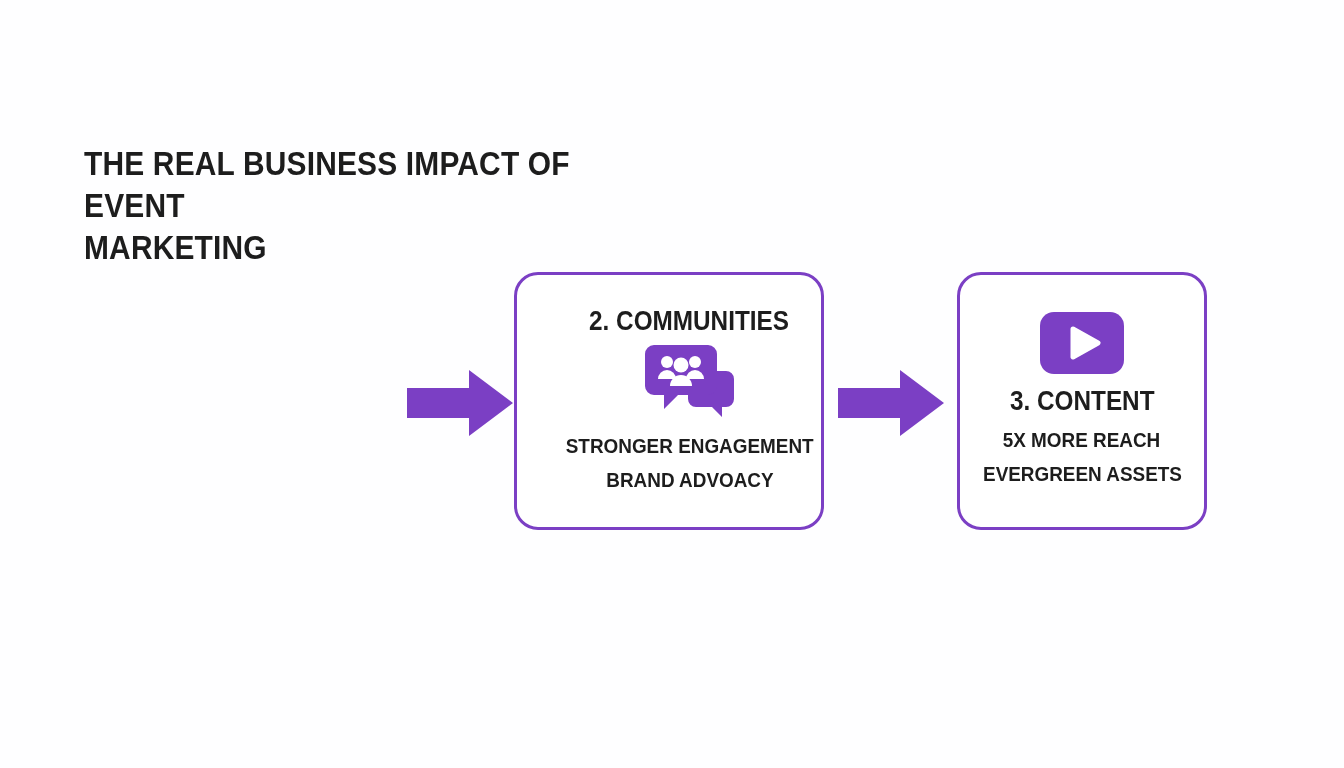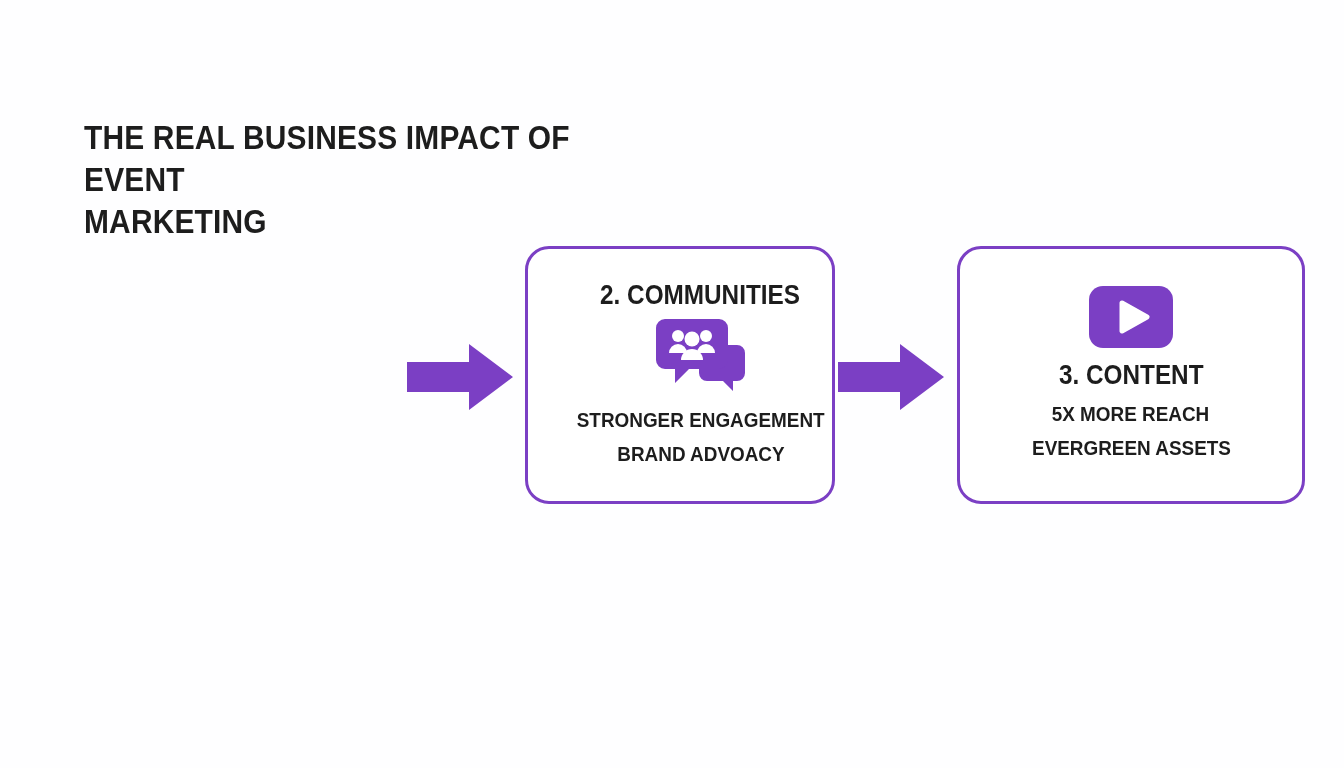--- a/index.html
+++ b/index.html
@@ -11,20 +11,21 @@
     height: 768px;
     background: #fefeff;
     font-family: "Liberation Sans", sans-serif;
     overflow: hidden;
     position: relative;
   }
 
   #slide {
     position: absolute;
     inset: 0;
+    margin-top: 26px;
   }
 
   
   #title {
     position: absolute;
     left: 84px;
     top: 116px;
     width: 640px;
     font-family: "Liberation Sans", sans-serif;
     font-weight: 700;
@@ -46,22 +47,22 @@
     box-sizing: border-box;
     border: 3px solid #7b3fc4;
     border-radius: 24px;
     background: #ffffff;
     display: flex;
     flex-direction: column;
     align-items: center;
     justify-content: center;
   }
   #card-1 { left: 84px;  width: 328px; }
-  #card-2 { left: 525px; width: 310px; padding-left: 41px; }
-  #card-3 { left: 957px; width: 348px; }
+  #card-2 { left: 514px; width: 310px; padding-left: 41px; }
+  #card-3 { left: 957px; width: 250px; }
 
   .card-inner {
     display: flex;
     flex-direction: column;
     align-items: center;
     width: 100%;
   }
 
   .icon-wrap {
     display: flex;

